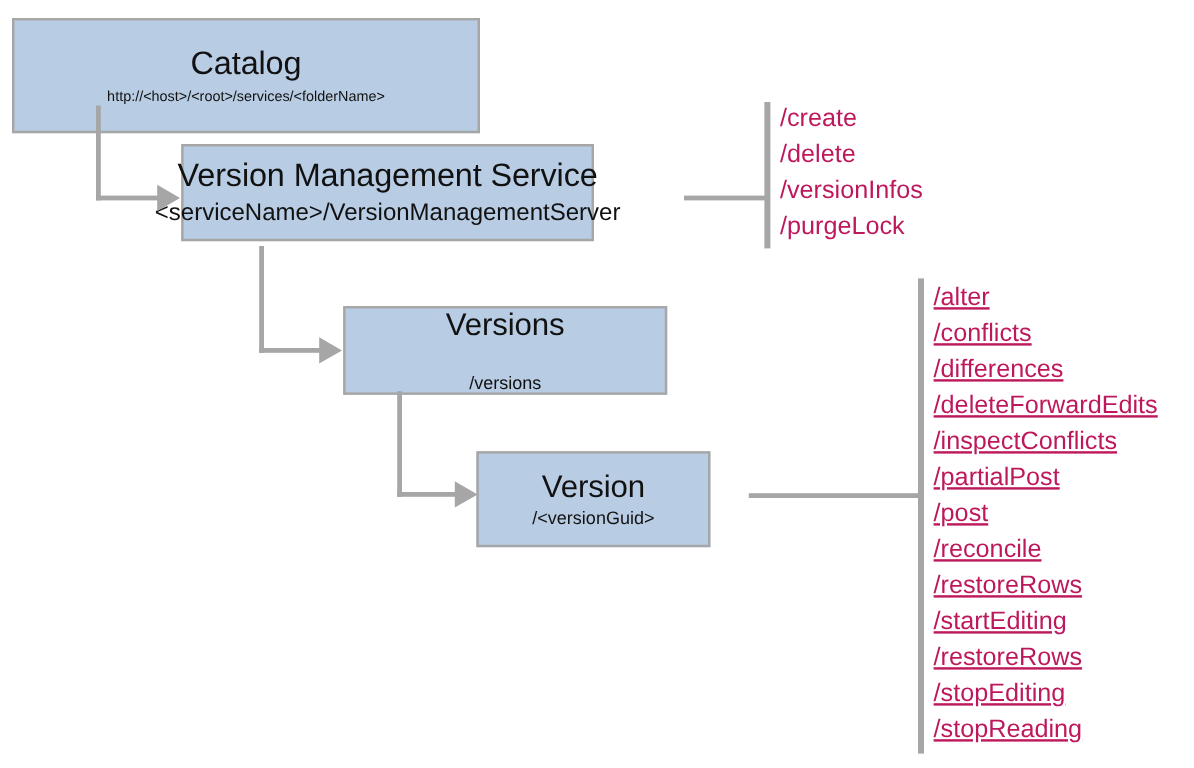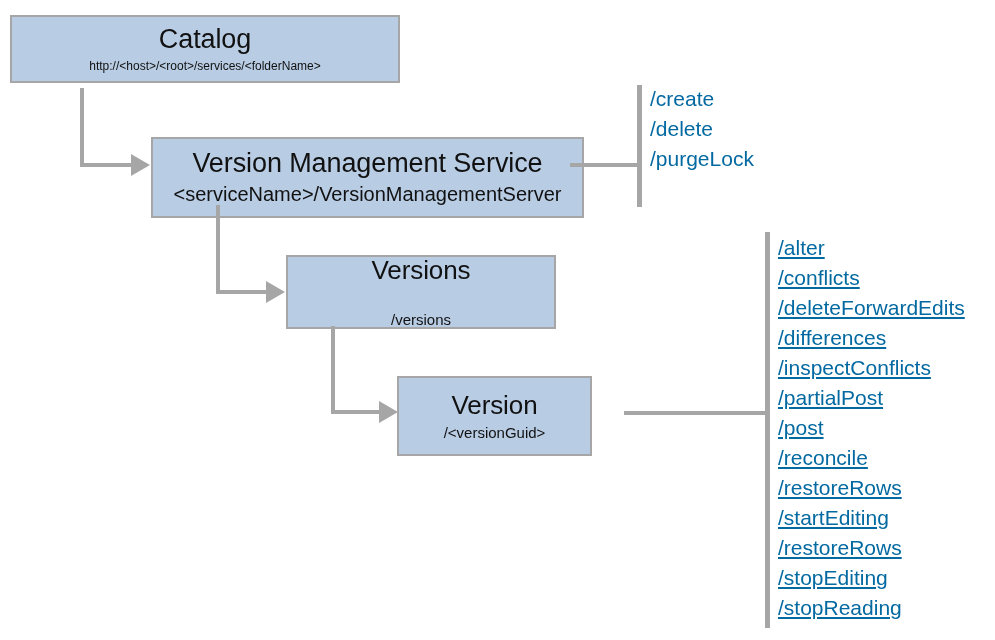--- a/index.html
+++ b/index.html
@@ -39,25 +39,25 @@
     letter-spacing: -0.1px;
     white-space: nowrap;
   }
   .node .subtitle {
     font-size: 14.5px;
     font-weight: 400;
     margin-top: 6px;
     white-space: nowrap;
   }
 
-  #node-catalog   { left: 10px;  top: 15px;  width: 390px; height: 68px; }
+  #node-catalog   { left: 10px;  top: 15px;  width: 390px; height: 96px; }
   #node-catalog .title { font-size: 27px; }
   #node-catalog .subtitle { font-size: 12px; }
 
-  #node-vms       { left: 151px; top: 137px; width: 433px; height: 81px; justify-content: center; }
+  #node-vms       { left: 151px; top: 120px; width: 344px; height: 81px; justify-content: center; }
   #node-vms .title { font-size: 27px; }
   #node-vms .subtitle { font-size: 20px; }
 
   #node-versions  { left: 286px; top: 255px; width: 270px; height: 74px; gap: 22px; }
   #node-versions .title { font-size: 26px; }
   #node-versions .subtitle { font-size: 15px; }
 
   #node-version   { left: 397px; top: 376px; width: 195px; height: 80px; }
   #node-version .title { font-size: 26px; }
   #node-version .subtitle { font-size: 15px; }
@@ -103,21 +103,21 @@
   #stem-ver  { left: 624px; top: 411px; width: 143px; }
 
   
   .ops-bar {
     position: absolute;
     width: 5px;
     background: #a6a6a6;
   }
   .ops-list {
     position: absolute;
-    color: #0369a1;
+    color: #be185d;
     font-size: 21px;
     line-height: 30px;
     white-space: nowrap;
   }
   .ops-list .op { display: block; }
 
   #ops-bar-vms     { left: 637px; top: 85px;  height: 122px; }
   #ops-list-vms    { left: 650px; top: 84px;  }
 
   #ops-bar-version { left: 765px; top: 232px; height: 396px; }
@@ -160,29 +160,30 @@
   <div class="seg-h" id="elbow3-h"></div>
   <div class="arrow-right" id="elbow3-ah"></div>
 
   <div class="seg-h" id="stem-vms"></div>
   <div class="seg-h" id="stem-ver"></div>
 
   <div class="ops-bar" id="ops-bar-vms"></div>
   <div class="ops-list" id="ops-list-vms">
     <span class="op">/create</span>
     <span class="op">/delete</span>
+    <span class="op">/versionInfos</span>
     <span class="op">/purgeLock</span>
   </div>
 
   <div class="ops-bar" id="ops-bar-version"></div>
   <div class="ops-list" id="ops-list-version">
     <span class="op">/alter</span>
     <span class="op">/conflicts</span>
+    <span class="op">/differences</span>
     <span class="op">/deleteForwardEdits</span>
-    <span class="op">/differences</span>
     <span class="op">/inspectConflicts</span>
     <span class="op">/partialPost</span>
     <span class="op">/post</span>
     <span class="op">/reconcile</span>
     <span class="op">/restoreRows</span>
     <span class="op">/startEditing</span>
     <span class="op">/restoreRows</span>
     <span class="op">/stopEditing</span>
     <span class="op">/stopReading</span>
   </div>

